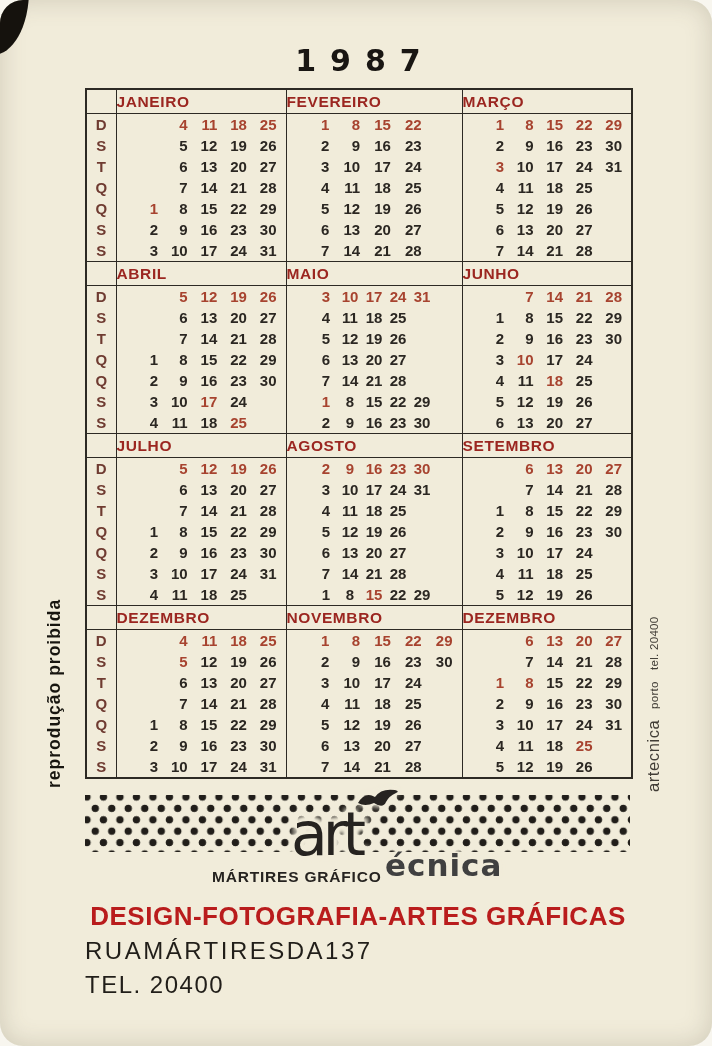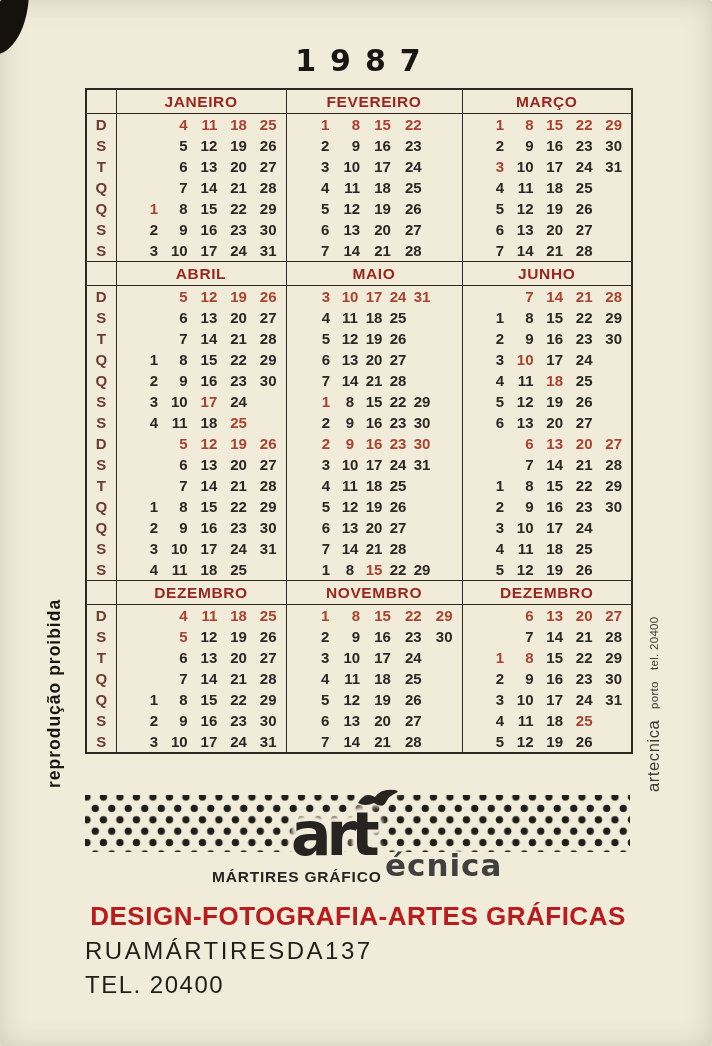--- a/index.html
+++ b/index.html
@@ -1,30 +1,30 @@
 <!DOCTYPE html>
 <html><head>
 <meta charset="utf-8">
 <style>
   html,body{margin:0;padding:0;background:#f8f6ef;}
   .card{position:relative;width:712px;height:1046px;background:#f1ecda;overflow:hidden;
-        border-radius:2px;box-shadow:inset 0 0 26px rgba(92,84,62,.22);
+        border-radius:23px;box-shadow:inset 0 0 26px rgba(92,84,62,.22);
         font-family:"Liberation Sans",sans-serif;}
   .corner-artifact{position:absolute;left:-7px;top:-9px;width:36px;height:64px;
         background:#15120d;border-radius:0 0 100% 0;}
   .year-title{position:absolute;left:85px;top:43px;width:546px;text-align:center;
         font-family:"DejaVu Sans",sans-serif;font-weight:bold;font-size:30px;
         letter-spacing:14px;text-indent:14px;color:#191613;}
   
   table.cal{position:absolute;left:85px;top:88px;width:546px;border-collapse:collapse;
         table-layout:fixed;border:2.6px solid #2d2a24;}
   table.cal td{border-right:1.7px solid #2d2a24;padding:0;overflow:hidden;}
   table.cal td:last-child{border-right:none;}
   tr.band-header td{border-top:1.9px solid #2d2a24;border-bottom:1.9px solid #2d2a24;height:23px;}
-  td.month-name{font-weight:bold;font-size:15.5px;letter-spacing:.6px;color:#9b2620;text-align:center;}
+  td.month-name{font-weight:bold;font-size:15.5px;letter-spacing:.6px;color:#9b2620;}
   td.letter{font-weight:bold;font-size:15px;color:#6f3b31;text-align:center;height:21px;line-height:21px;}
   td.nums{vertical-align:middle;height:21px;}
   .numgrid{display:grid;grid-template-columns:repeat(5,1fr);padding:0 9px 0 12px;}
   .numgrid span{text-align:right;font-weight:bold;font-size:15px;line-height:21px;color:#2b2722;}
   .numgrid span.red{color:#a7432f;}
   .numgrid.tight{grid-template-columns:repeat(5,24px);justify-content:center;padding:0;}
   .numgrid.tight span{text-align:center;}
   
   .side-left{position:absolute;left:44px;top:574px;height:214px;writing-mode:vertical-rl;
         transform:rotate(180deg);white-space:nowrap;font-weight:bold;font-size:17.5px;
@@ -34,21 +34,21 @@
   .side-right .brand{font-size:16.5px;letter-spacing:.6px;}
   .side-right .small{font-size:11.5px;margin-inline-start:11px;letter-spacing:.3px;}
   
   .dots-band{position:absolute;left:85px;top:795px;width:545px;height:57px;
      background-image:
        radial-gradient(circle,#211e1a 3.4px,rgba(33,30,26,0) 4.1px),
        radial-gradient(circle,#211e1a 3.4px,rgba(33,30,26,0) 4.1px);
      background-size:16.5px 22.8px,16.5px 22.8px;
      background-position:2px 2px,10.2px 13.4px;}
   .logo-art{position:absolute;left:291px;top:799px;font-family:"DejaVu Sans",sans-serif;
-     font-weight:bold;font-size:60px;letter-spacing:-5px;color:#262320;
+     font-weight:normal;font-size:60px;letter-spacing:-5px;color:#262320;
      text-shadow:0 0 4px #f1ecda,3px 0 3px #f1ecda,-3px 0 3px #f1ecda,0 3px 3px #f1ecda,
                  0 -3px 3px #f1ecda,4px 4px 4px #f1ecda,-4px -4px 4px #f1ecda,
                  4px -4px 4px #f1ecda,-4px 4px 4px #f1ecda;}
   .bird{position:absolute;left:356px;top:788px;
      filter:drop-shadow(0 0 3px #f1ecda) drop-shadow(0 0 2px #f1ecda);}
   .logo-ecnica{position:absolute;left:385px;top:847px;font-family:"DejaVu Sans",sans-serif;
      font-weight:bold;font-size:31px;letter-spacing:1px;color:#404040;
      text-shadow:0 0 4px #f1ecda,2px 0 3px #f1ecda,-2px 0 3px #f1ecda,0 -3px 4px #f1ecda,3px -3px 4px #f1ecda;}
   .estudio{position:absolute;left:212px;top:868px;font-weight:bold;font-size:15.5px;
      letter-spacing:.8px;color:#262320;}
@@ -500,20 +500,26 @@
           <td class="nums">
             <div class="numgrid">
               <span>6</span>
               <span>13</span>
               <span>20</span>
               <span>27</span>
               <span></span>
             </div>
           </td>
         </tr>
+        <tr class="band-header">
+          <td class="letter-cell"></td>
+          <td class="month-name">JULHO</td>
+          <td class="month-name">AGOSTO</td>
+          <td class="month-name">SETEMBRO</td>
+        </tr>
         <tr>
           <td class="letter">D</td>
           <td class="nums">
             <div class="numgrid">
               <span></span>
               <span class="red">5</span>
               <span class="red">12</span>
               <span class="red">19</span>
               <span class="red">26</span>
             </div>

